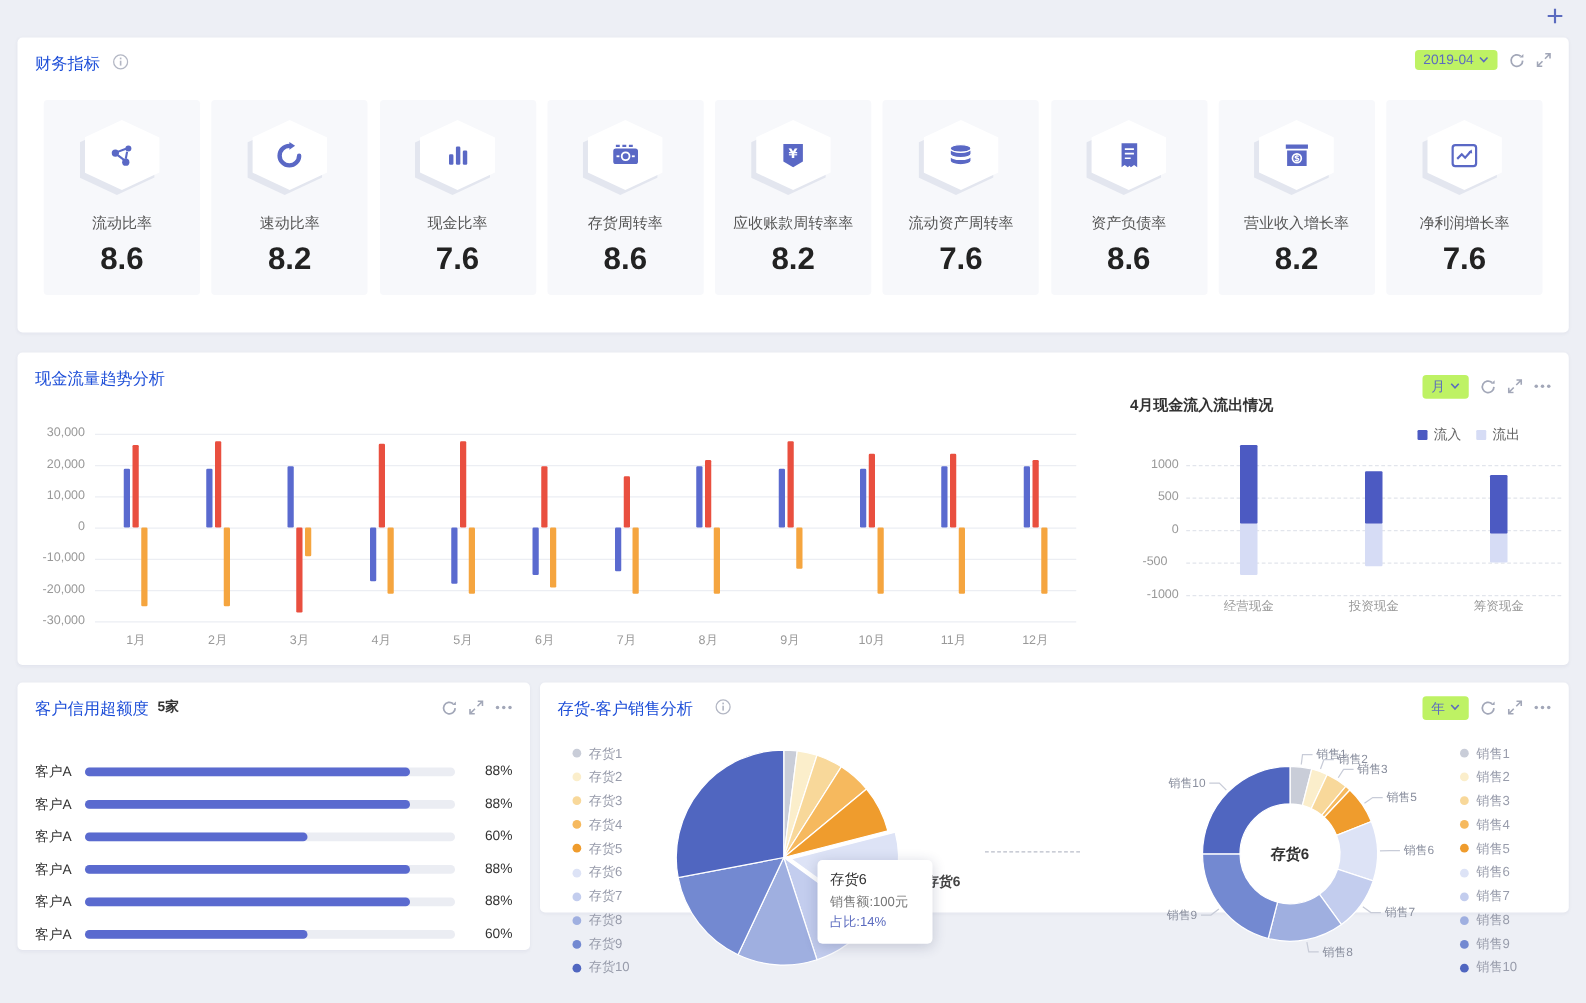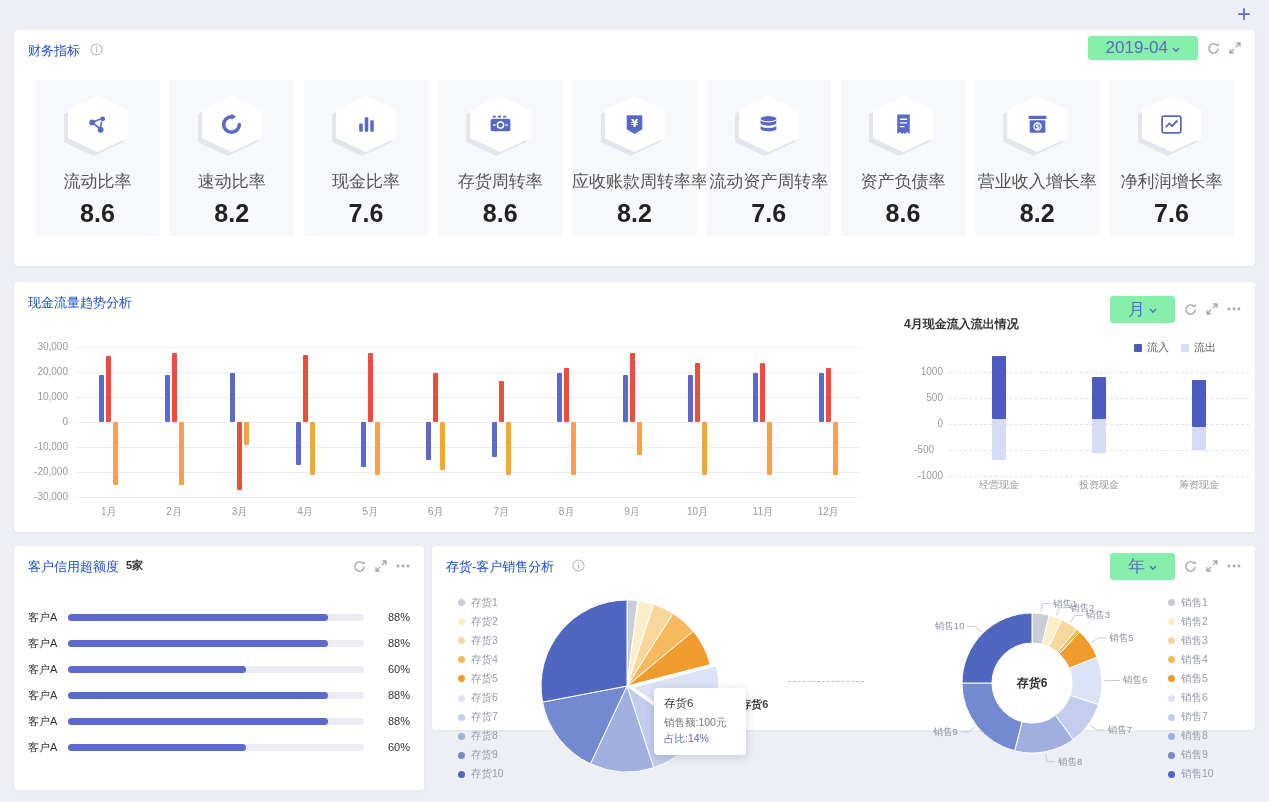--- a/index.html
+++ b/index.html
@@ -2,41 +2,41 @@
 <html><head>
 <meta charset="utf-8">
 <style>
 *{box-sizing:border-box;margin:0;padding:0}
 body{font-family:"Liberation Sans",sans-serif;background:#edeff5}
 .page{position:relative;width:1269px;height:802px;background:#edeff5;overflow:hidden}
 .add-btn{position:absolute;right:18px;top:0;font-size:24px;color:#5b6bbf;cursor:pointer}
 .panel{position:absolute;background:#fff;border-radius:4px;box-shadow:0 1px 3px rgba(30,40,90,.05)}
 .p1{left:14px;top:30px;width:1241px;height:236px}
 .p2{left:14px;top:282px;width:1241px;height:250px}
-.p3{left:14px;top:546px;width:410px;height:244px}
+.p3{left:14px;top:546px;width:410px;height:214px}
 .p4{left:432px;top:546px;width:823px;height:184px}
 .panel-title{position:absolute;left:14px;top:12px;font-size:13px;font-weight:normal;color:#1d4ed8;white-space:nowrap}
 .panel-count{position:absolute;left:112px;top:12px;font-size:11px;font-weight:bold;color:#333}
 .info{position:absolute;top:13px;display:inline-flex}
 .p1 .info{left:76px}
 .p4 .info{left:140px}
 .hdr-controls{position:absolute;right:14px;display:flex;align-items:center;gap:9px;height:18px}
 .p1 .hdr-controls{top:9px}
 .p2 .hdr-controls{top:18px}
 .p3 .hdr-controls,.p4 .hdr-controls{top:11px}
-.chip{display:inline-flex;align-items:center;gap:4px;background:#86efac;color:#5b6bbf;font-size:17px;padding:2px 18px;border-radius:3px;cursor:pointer}
+.chip{display:inline-flex;align-items:center;gap:4px;background:#bef264;color:#5b6bbf;font-size:11px;padding:2px 7px;border-radius:3px;cursor:pointer}
 .icon-btn{display:inline-flex;cursor:pointer}
 
 .cards{position:absolute;left:21px;top:50px;width:1199px;display:flex;justify-content:space-between}
 .metric-card{width:125px;height:156px;background:#f7f8fb;border-radius:3px;text-align:center;padding-top:16px}
 .hex-wrap{position:relative;width:60px;height:56px;margin:0 auto}
 .hex{position:absolute;left:0;top:0;width:60px;height:56px;clip-path:polygon(50% 0,100% 25%,100% 75%,50% 100%,0 75%,0 25%)}
 .hex-back{background:#e3e6ef;transform:translate(-4px,4px)}
 .hex-front{background:#fff;display:flex;align-items:center;justify-content:center}
-.metric-label{margin-top:18px;font-size:17px;color:#555;white-space:nowrap}
+.metric-label{margin-top:18px;font-size:12px;color:#555;white-space:nowrap}
 .metric-value{margin-top:6px;font-size:25px;font-weight:bold;color:#222}
 
 .sub-title{position:absolute;left:890px;top:34px;font-size:12px;font-weight:bold;color:#333}
 .trend-legend{position:absolute;left:556px;top:24px;display:flex;gap:18px;align-items:center}
 .legend-item{display:flex;align-items:center;gap:5px;cursor:pointer}
 .legend-marker{width:14px;height:4px;border-radius:2px}
 .legend-label{font-size:11px;color:#666}
 .mini-legend{position:absolute;left:1120px;top:58px;display:flex;gap:12px;align-items:center}
 .mini-legend .legend-marker{width:8px;height:8px;border-radius:1px}
 .tick-label{position:absolute;font-size:10px;color:#999;white-space:nowrap}

